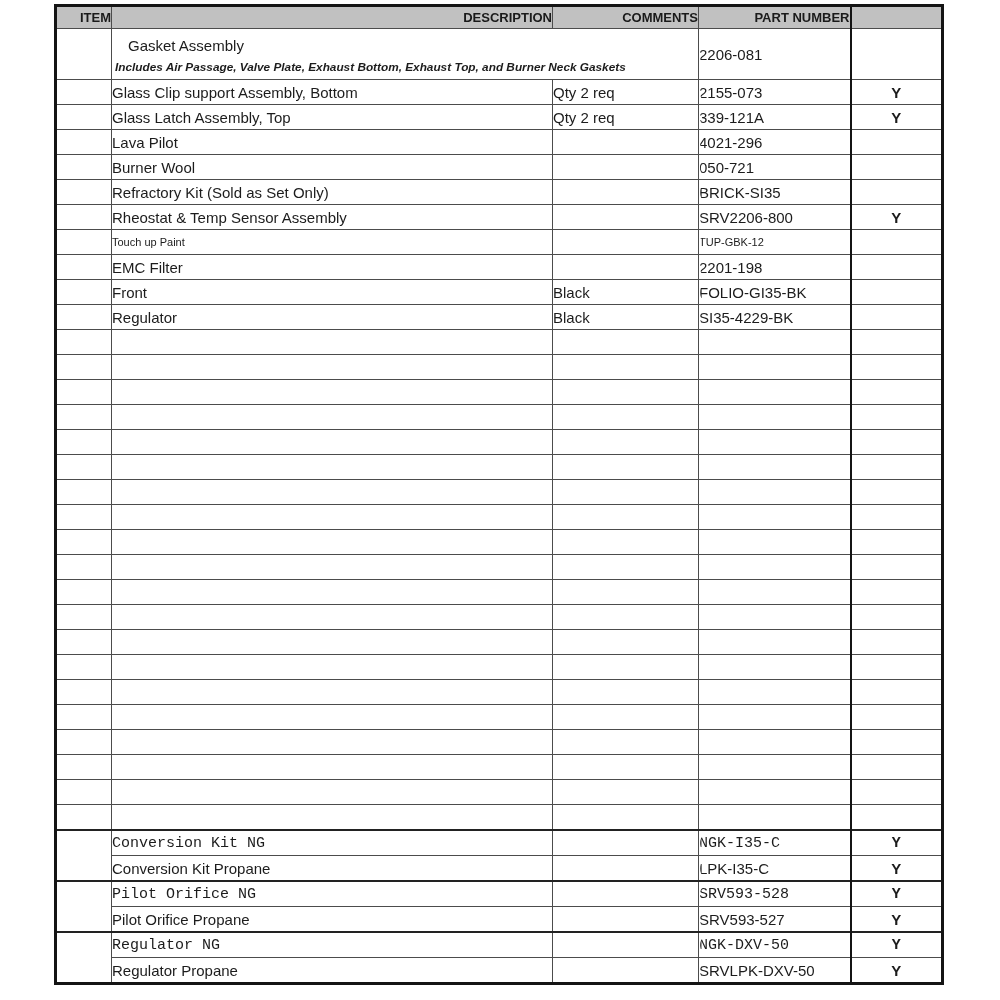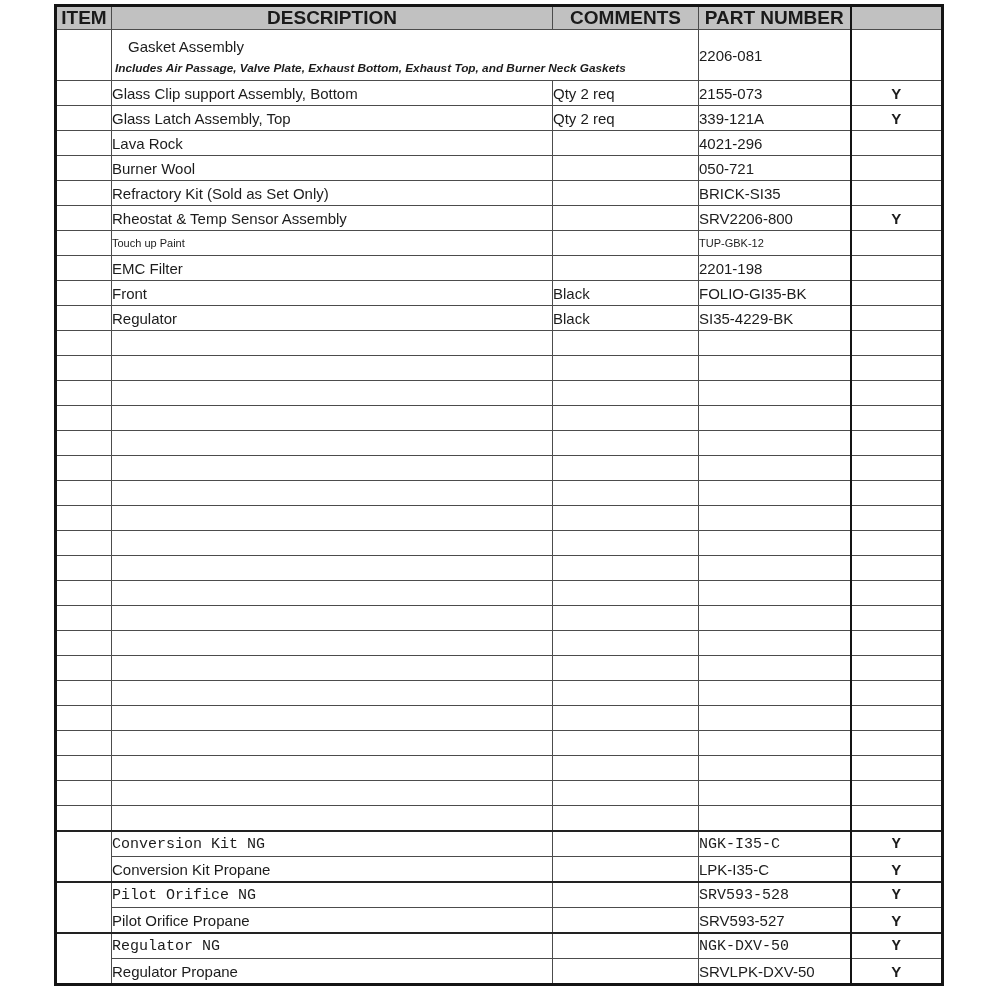--- a/index.html
+++ b/index.html
@@ -19,35 +19,35 @@
   table.parts th, table.parts td {
     border: 1.4px solid #4c4c4c;
     padding: 0;
     vertical-align: middle;
     overflow: hidden;
     white-space: nowrap;
   }
   thead th {
     background: #c1c1c1;
     height: 21px;
-    font-size: 19px;
+    font-size: 13px;
     font-weight: bold;
     color: #1a1a1a;
-    text-align: center;
+    text-align: right;
     border-bottom: 3px solid #141414;
   }
   tbody td {
     height: 24px;
     font-size: 15px;
     color: #1c1c1c;
     background: #ffffff;
   }
   .c-desc     { padding-left: 16px; text-align: left; }
   .c-comments { padding-left: 20px; text-align: left; }
-  .c-part     { padding-left: 12px; text-align: left; }
+  .c-part     { padding-left: 12px; text-align: left; border-radius: 25px; }
   .c-flag     { text-align: center; font-weight: bold; }
   .b-flag     { border-left: 2.6px solid #141414 !important; }
 
   
   .row-tall td { height: 50px; }
   .row-tall .c-desc { padding-left: 0; }
   .desc-main { padding-left: 16px; padding-top: 3px; line-height: 24px; font-size: 15px; }
   .desc-sub  { padding-left: 3px; font-weight: bold; font-size: 11.8px; line-height: 19px; font-style: italic; }
 
   
@@ -99,21 +99,21 @@
         </tr>
         <tr>
           <td class="c-item"></td>
           <td class="c-desc">Glass Latch Assembly, Top</td>
           <td class="c-comments">Qty 2 req</td>
           <td class="c-part">339-121A</td>
           <td class="c-flag b-flag">Y</td>
         </tr>
         <tr>
           <td class="c-item"></td>
-          <td class="c-desc">Lava Rock</td>
+          <td class="c-desc">Lava Pilot</td>
           <td class="c-comments"></td>
           <td class="c-part">4021-296</td>
           <td class="c-flag b-flag"></td>
         </tr>
         <tr>
           <td class="c-item"></td>
           <td class="c-desc">Burner Wool</td>
           <td class="c-comments"></td>
           <td class="c-part">050-721</td>
           <td class="c-flag b-flag"></td>

